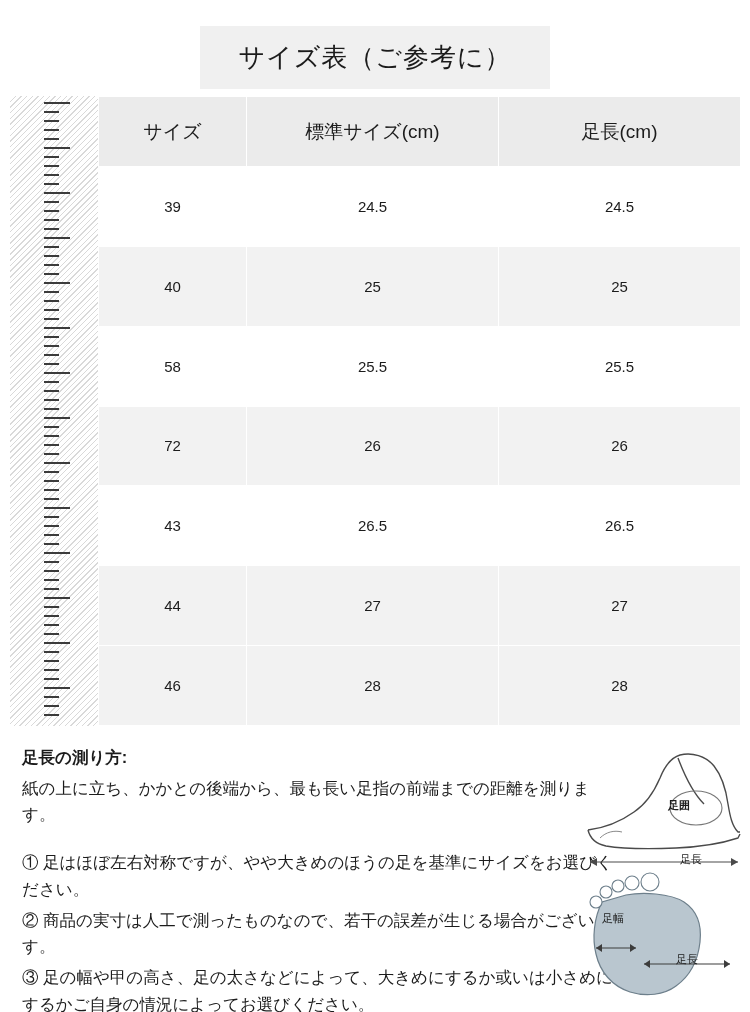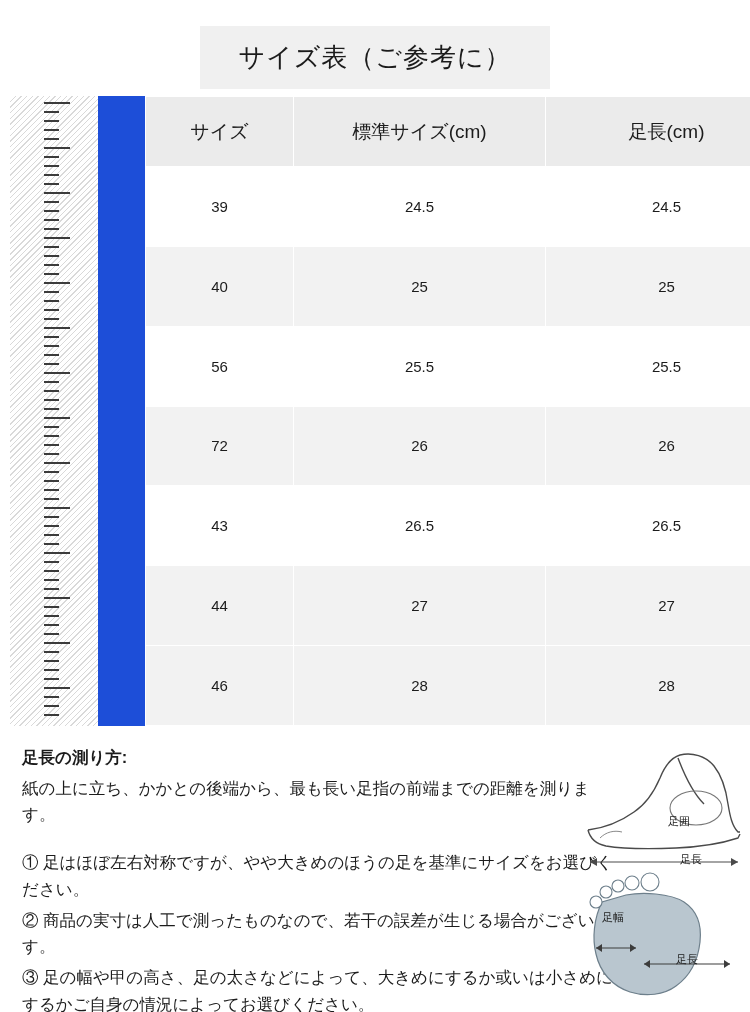--- a/index.html
+++ b/index.html
@@ -41,22 +41,21 @@
   }
 
   
   .table-block {
     position: absolute;
     top: 96px;
     left: 10px;
     width: 730px;
     height: 630px;
     display: flex;
-    background: #1d4ed8;
-    gap: 47px;
+    background: #5eead4;
   }
 
   .ruler-col {
     width: 88px;
     flex: 0 0 88px;
     position: relative;
     background: #ffffff;
     overflow: hidden;
   }
   .ruler-hatch {
@@ -251,21 +250,21 @@
           <td>39</td>
           <td>24.5</td>
           <td>24.5</td>
         </tr>
         <tr class="even">
           <td>40</td>
           <td>25</td>
           <td>25</td>
         </tr>
         <tr class="odd">
-          <td>56</td>
+          <td>58</td>
           <td>25.5</td>
           <td>25.5</td>
         </tr>
         <tr class="even">
           <td>72</td>
           <td>26</td>
           <td>26</td>
         </tr>
         <tr class="odd">
           <td>43</td>
@@ -331,19 +330,19 @@
         <path d="M56 196 l-6 -4 v8 z" fill="#3c3c3c" stroke="none"></path>
       </g>
 
       <g stroke="#3c3c3c" stroke-width="1.1" fill="none">
         <line x1="64" y1="212" x2="150" y2="212"></line>
         <path d="M64 212 l6 -4 v8 z" fill="#3c3c3c" stroke="none"></path>
         <path d="M150 212 l-6 -4 v8 z" fill="#3c3c3c" stroke="none"></path>
       </g>
     </svg>
 
-    <span class="lbl" style="left:88px; top:62px;">足囲</span>
+    <span class="lbl" style="left:88px; top:46px;font-weight:bold;">足囲</span>
     <span class="lbl" style="left:100px; top:100px;">足長</span>
-    <span class="lbl" style="left:22px; top:160px; width:22px; line-height:1.1;font-family:Liberation Mono, monospace;">足幅</span>
+    <span class="lbl" style="left:22px; top:160px; width:22px; line-height:1.1;">足幅</span>
     <span class="lbl" style="left:96px; top:200px;">足長</span>
   </div>
 
 </div>
 
 </body></html>

